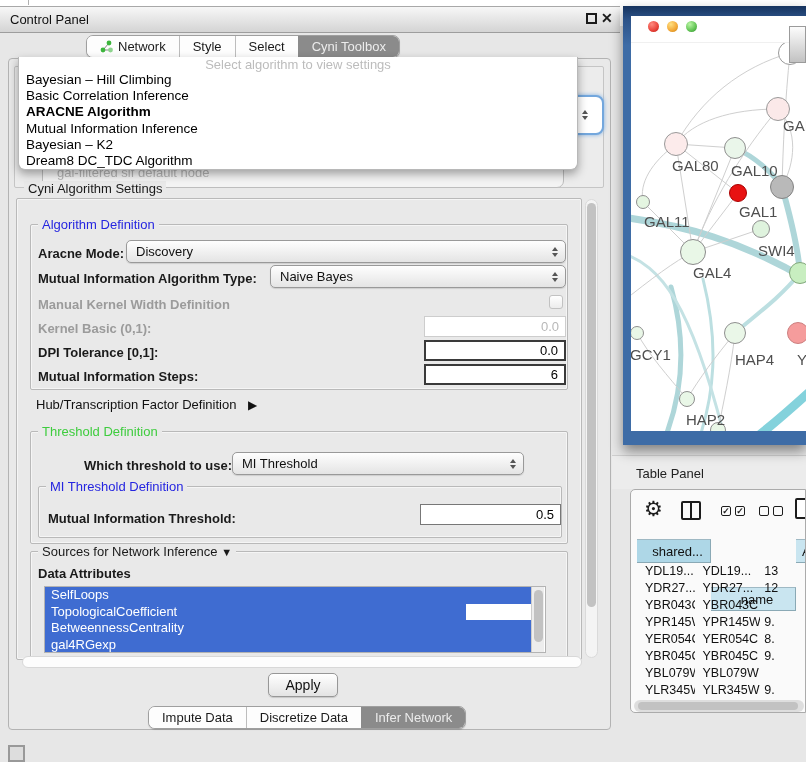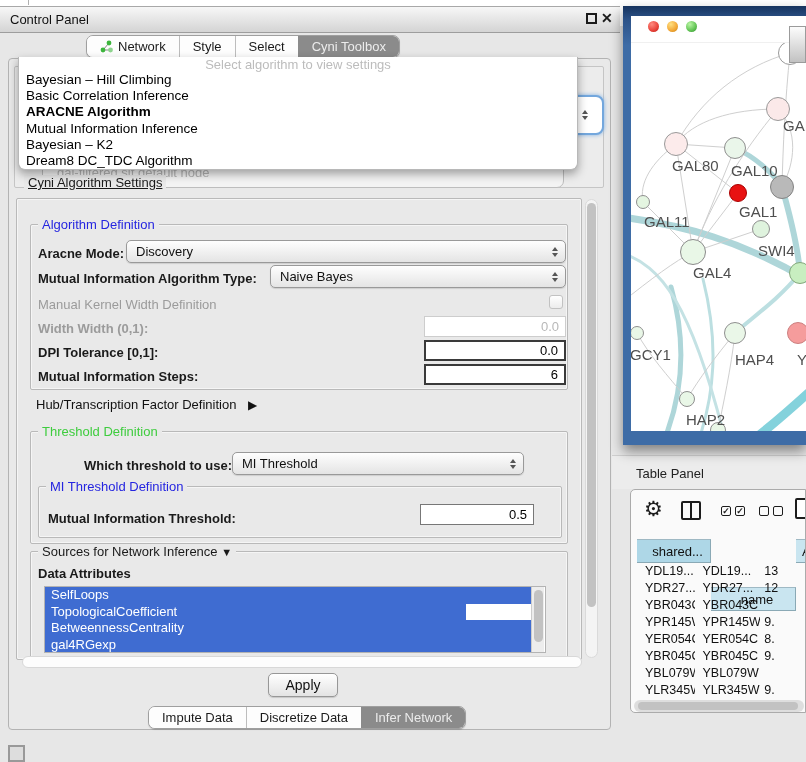--- a/index.html
+++ b/index.html
@@ -46,21 +46,21 @@
   .dd-item.bold { font-weight:bold; }
 
   
   .grp { border:1px solid #b9b9b9; border-radius:2px; box-shadow:inset 0 0 0 1px rgba(255,255,255,.55); }
   .grp-lbl { position:absolute; font-size:13px; background:#e9e9e9; padding:0 4px; white-space:nowrap; z-index:3; }
   .lbl-blue { color:#2525e0; }
   .lbl-green { color:#3ecc3e; }
   .lbl-black { color:#1a1a1a; }
 
   .blabel { font-size:13px; font-weight:bold; color:#1a1a1a; white-space:nowrap; }
-  .glabel { font-size:13px; font-weight:normal; color:#9b9b9b; white-space:nowrap; }
+  .glabel { font-size:13px; font-weight:bold; color:#9b9b9b; white-space:nowrap; }
 
   .combo { background:linear-gradient(#fefefe,#e4e4e4); border:1px solid #999; border-radius:5px;
     display:flex; align-items:center; font-size:13px; color:#111; padding-left:9px; box-shadow:0 1px 1px rgba(0,0,0,.12); }
   .stepper { margin-left:auto; margin-right:7px; display:flex; flex-direction:column; gap:2px; }
   .tri-up { width:0; height:0; border-left:3.5px solid transparent; border-right:3.5px solid transparent; border-bottom:4.5px solid #555; }
   .tri-dn { width:0; height:0; border-left:3.5px solid transparent; border-right:3.5px solid transparent; border-top:4.5px solid #555; }
 
   .tfield { background:#fff; display:flex; align-items:center; justify-content:flex-end;
     font-size:13px; padding-right:6px; }
   .tfield.dark { border:2px solid #3a3a3a; color:#000; }
@@ -170,21 +170,21 @@
     <div class="dd-placeholder">Select algorithm to view settings</div>
   <div class="dd-item">Bayesian – Hill Climbing</div>
       <div class="dd-item">Basic Correlation Inference</div>
       <div class="dd-item bold">ARACNE Algorithm</div>
       <div class="dd-item">Mutual Information Inference</div>
       <div class="dd-item">Bayesian – K2</div>
       <div class="dd-item">Dream8 DC_TDC Algorithm</div>
     </div>
 
   <div class="abs grp" style="left:16px; top:198px; width:566px; height:462px;"></div>
-  <div class="grp-lbl lbl-black" style="left:24px; top:175px;text-decoration:underline;">Cyni Algorithm Settings</div>
+  <div class="grp-lbl lbl-black" style="left:24px; top:181px;">Cyni Algorithm Settings</div>
   <div class="abs vscroll" style="left:585px; top:199px; width:13px; height:459px;">
     <div class="vthumb" style="position:absolute; left:1px; top:3px; width:9px; height:404px;"></div>
   </div>
 
   <div class="abs grp" style="left:30px; top:224px; width:538px; height:166px;"></div>
   <div class="grp-lbl lbl-blue" style="left:38px; top:217px;">Algorithm Definition</div>
 
   <div class="abs blabel" style="left:38px; top:246px;">Aracne Mode:</div>
   <div class="abs combo" style="left:126px; top:240px; width:440px; height:23px;">
     <span>Discovery</span>
@@ -199,21 +199,21 @@
     <span>Naive Bayes</span>
     <span class="stepper">
         <span class="tri-up"></span>
         <span class="tri-dn"></span>
       </span>
   </div>
 
   <div class="abs glabel" style="left:38px; top:297px;">Manual Kernel Width Definition</div>
   <div class="abs checkbox" style="left:549px; top:295px;"></div>
 
-  <div class="abs glabel" style="left:38px; top:321px; font-weight:bold;">Width Width (0,1):</div>
+  <div class="abs glabel" style="left:38px; top:321px; font-weight:bold;">Kernel Basic (0,1):</div>
   <div class="abs tfield dis" style="left:424px; top:316px; width:142px; height:21px;">0.0</div>
 
   <div class="abs blabel" style="left:38px; top:345px;">DPI Tolerance [0,1]:</div>
   <div class="abs tfield dark" style="left:424px; top:340px; width:142px; height:21px;">0.0</div>
 
   <div class="abs blabel" style="left:38px; top:369px;">Mutual Information Steps:</div>
   <div class="abs tfield dark" style="left:424px; top:364px; width:142px; height:21px;">6</div>
 
   <div class="abs" style="left:36px; top:397px; font-size:13px; color:#111;">
     <span>Hub/Transcription Factor Definition</span>
@@ -228,21 +228,21 @@
     <span>MI Threshold</span>
     <span class="stepper">
         <span class="tri-up"></span>
         <span class="tri-dn"></span>
       </span>
   </div>
 
   <div class="abs grp" style="left:38px; top:486px; width:524px; height:52px;"></div>
   <div class="grp-lbl lbl-blue" style="left:46px; top:479px;">MI Threshold Definition</div>
   <div class="abs blabel" style="left:48px; top:511px;">Mutual Information Threshold:</div>
-  <div class="abs tfield mid" style="left:420px; top:504px; width:114px; height:21px;">0.5</div>
+  <div class="abs tfield mid" style="left:420px; top:504px; width:141px; height:21px;">0.5</div>
 
   <div class="abs grp" style="left:30px; top:551px; width:538px; height:107px;"></div>
   <div class="grp-lbl lbl-black" style="left:38px; top:544px;">
     <span>Sources for Network Inference</span>
     <span style="font-size:11px;">▼</span>
   </div>
   <div class="abs blabel" style="left:38px; top:566px;">Data Attributes</div>
 
   <div class="abs listbox" style="left:44px; top:586px; width:502px; height:67px;" id="attr-list">
       <div class="list-item" style="width: 487px;">SelfLoops</div>

